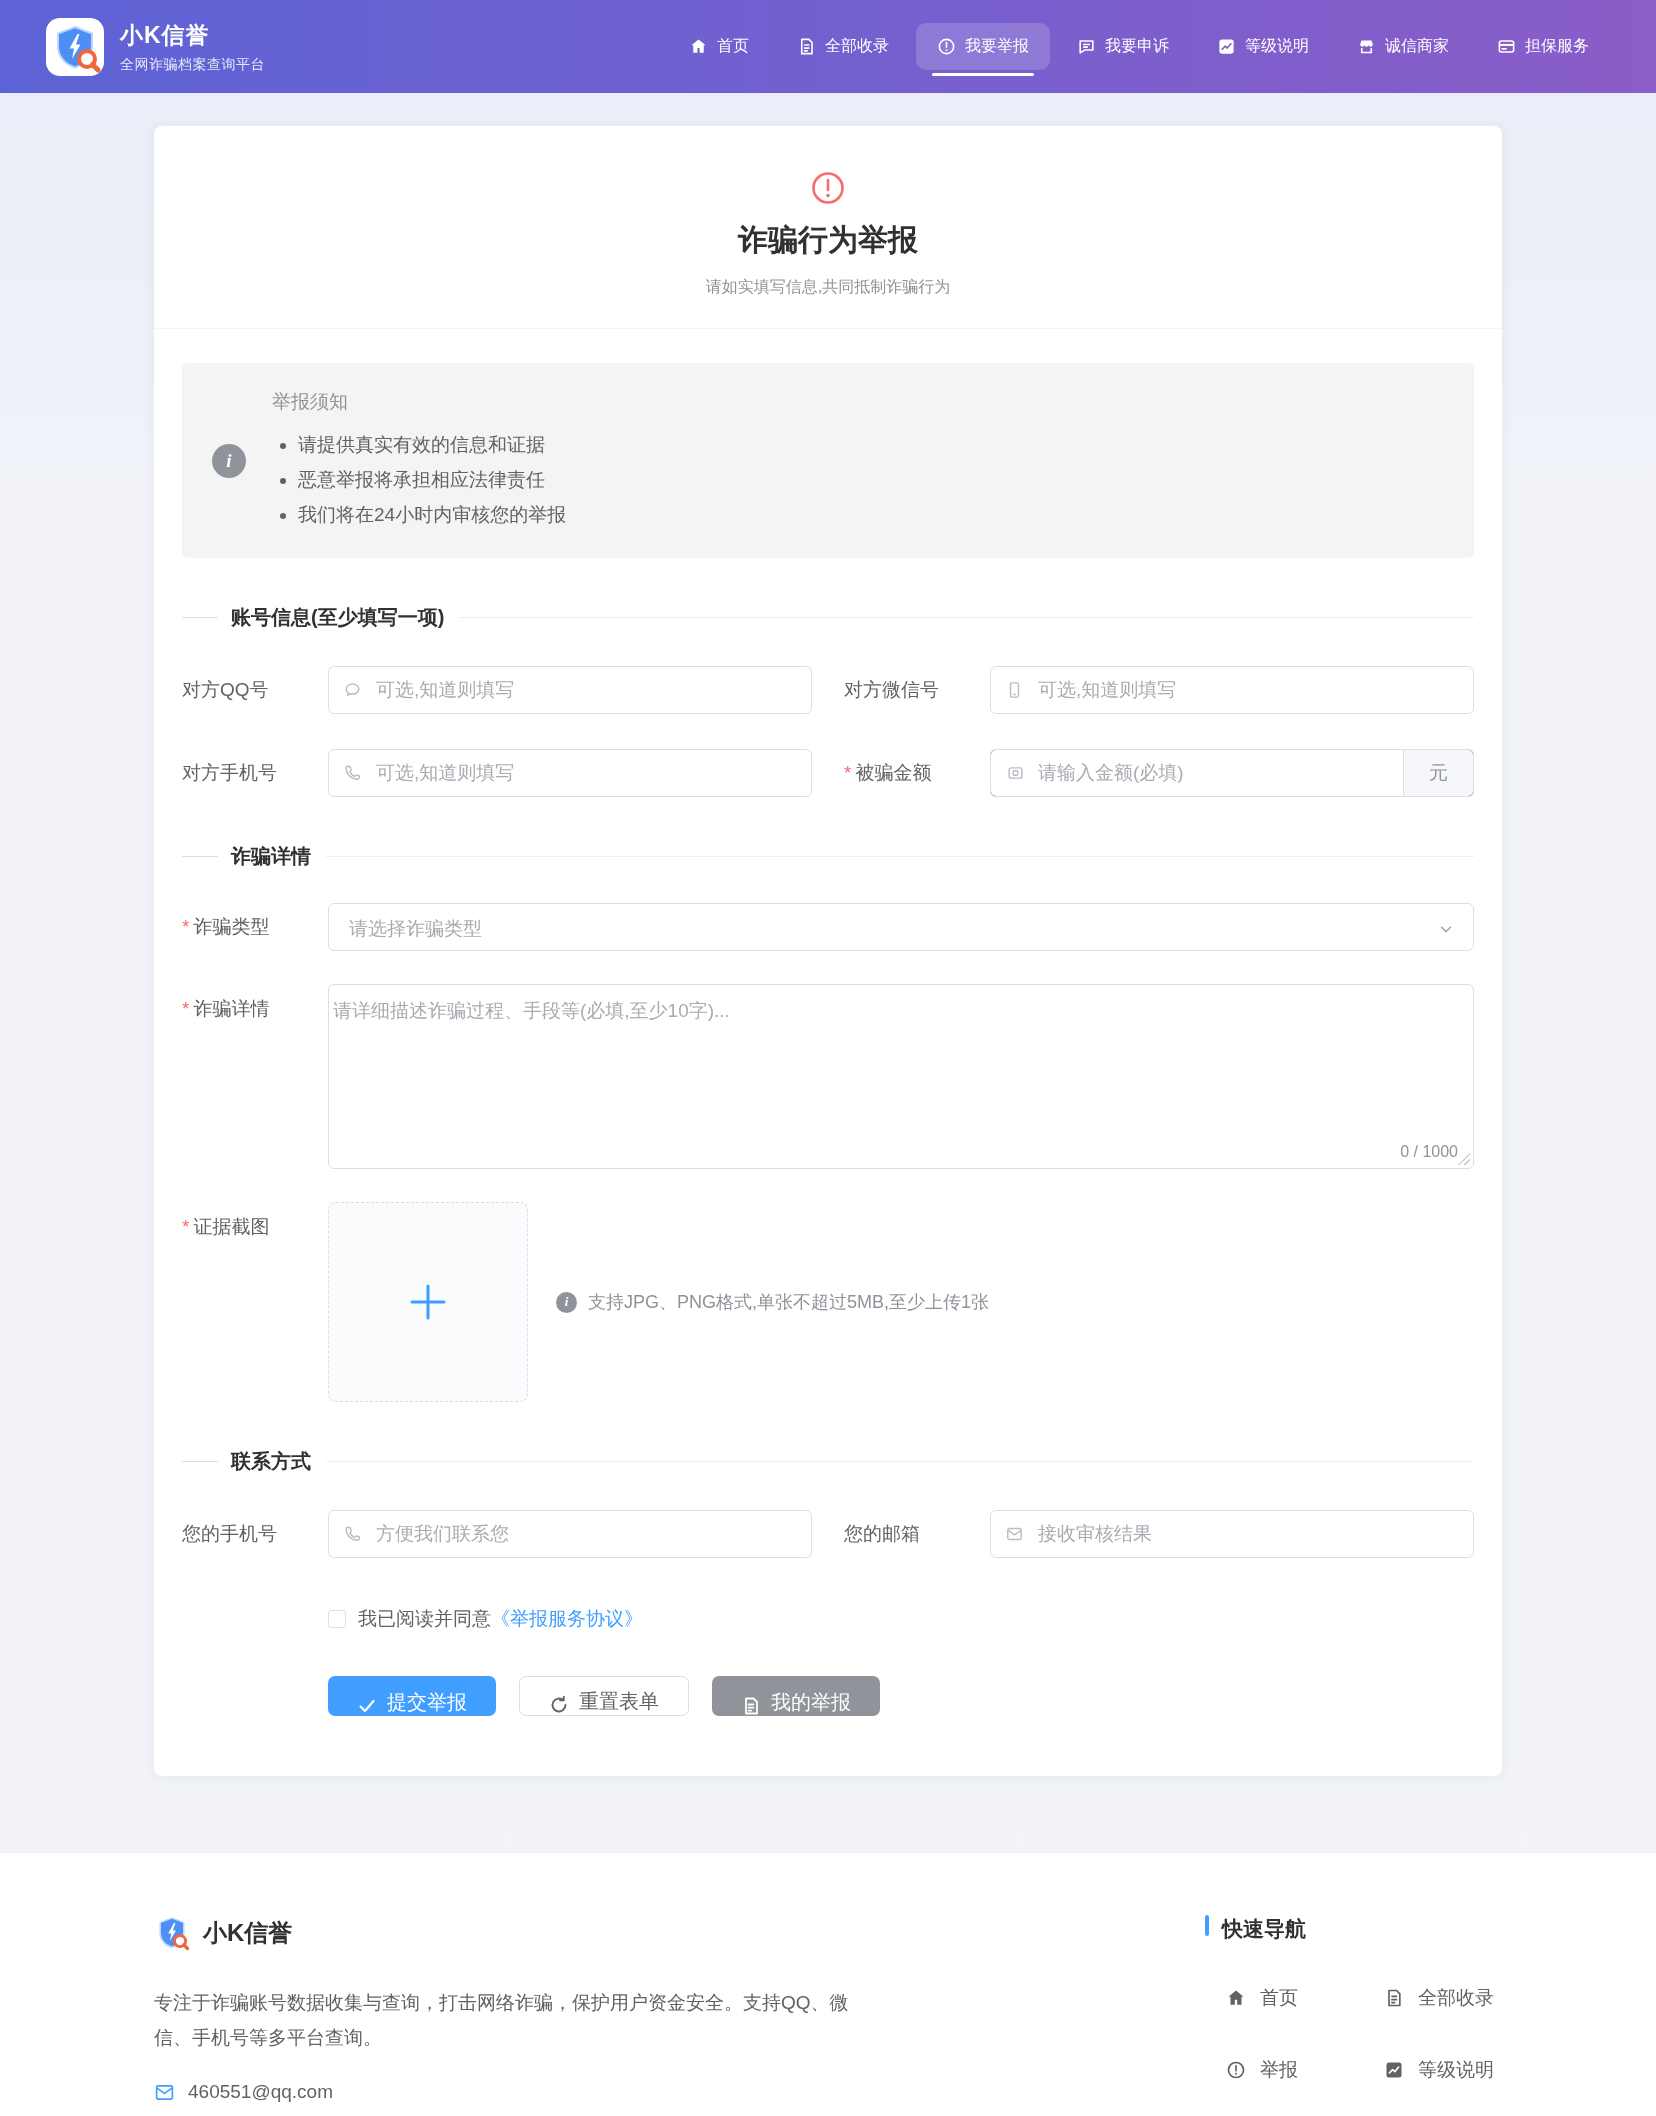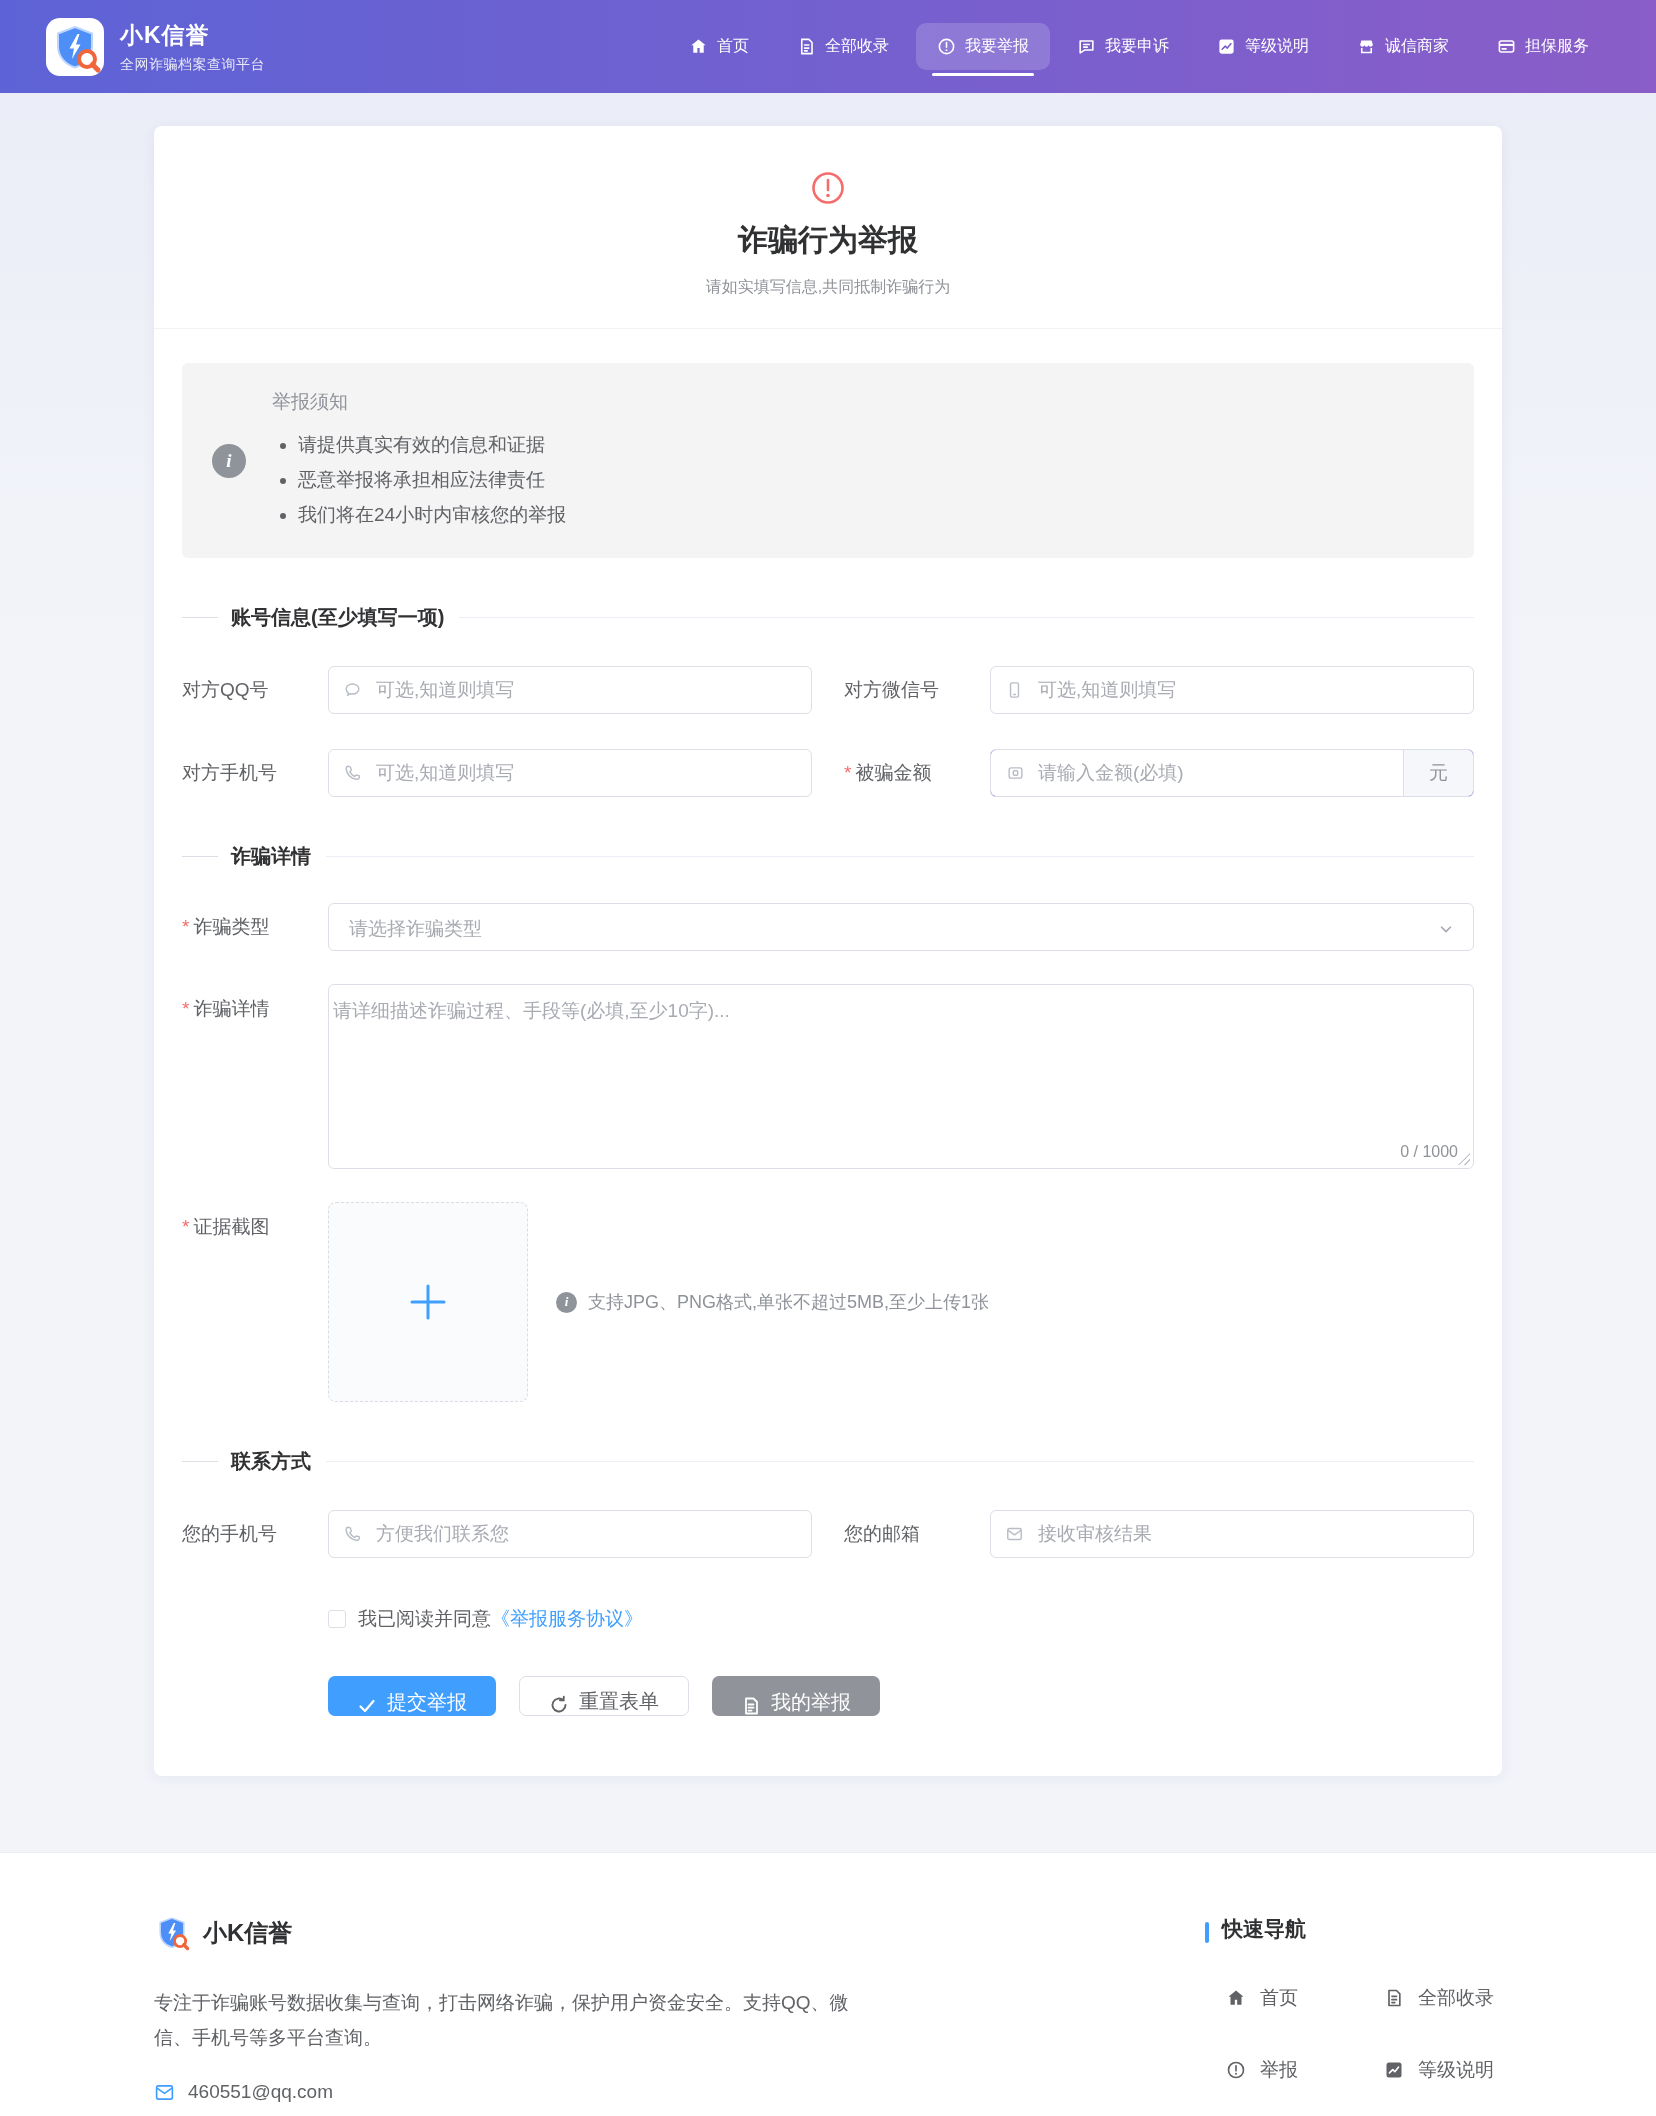--- a/index.html
+++ b/index.html
@@ -152,21 +152,21 @@
   footer{ background:#fff; border-top:1px solid #eceef3; }
   .footer-main{ width:1348px; margin:0 auto; padding:62px 0 66px; display:flex; }
   .f-left{ flex:1; }
   .f-brand{ display:flex; align-items:center; gap:13px; font-size:24px; font-weight:700; color:#303133; }
   .f-logo{ width:36px; height:36px; display:block; }
   .f-desc{ margin:34px 0 0; max-width:695px; font-size:19px; line-height:35px; color:#606266; }
   .f-contact{ margin-top:26px; display:flex; align-items:center; gap:13px; font-size:19px; color:#606266; }
   .f-contact:first-of-type{ margin-top:38px; }
   .f-contact .cicon{ width:21px; height:21px; display:flex; }
   .f-right{ width:297px; flex:none; }
-  .f-nav-title{ display:flex; align-items:flex-end; gap:13px; font-size:21px; font-weight:700; color:#303133; }
+  .f-nav-title{ display:flex; align-items:flex-start; gap:13px; font-size:21px; font-weight:700; color:#303133; }
   .f-bar{ width:4px; height:21px; background:#409eff; border-radius:2px; }
   .f-links{ margin-top:42px; padding-left:21px; display:grid; grid-template-columns:158px 1fr; row-gap:46px; }
   .f-link{ display:flex; align-items:center; gap:14px; font-size:19px; color:#606266; text-decoration:none; cursor:pointer; }
   .f-link .licon{ width:20px; height:20px; display:flex; color:#606266; }
   svg{ display:block; width:100%; height:100%; }
 </style>
 </head>
 <body>
 
 <header class="topbar">

